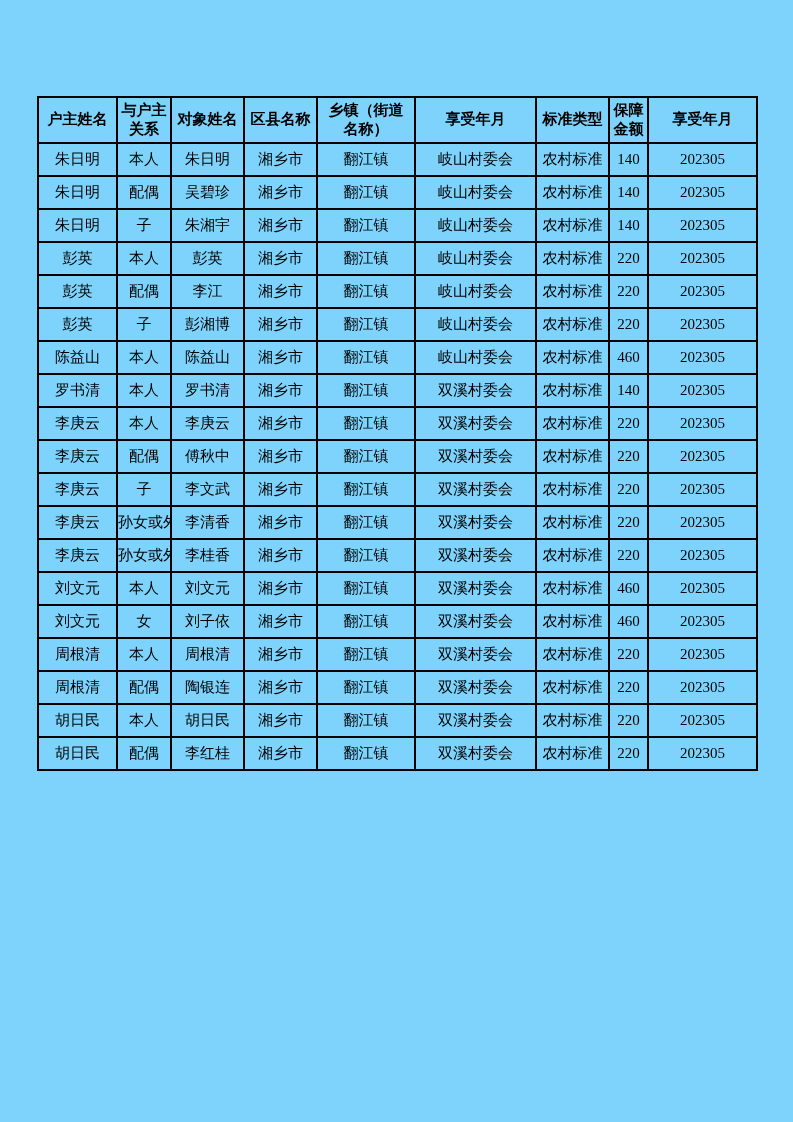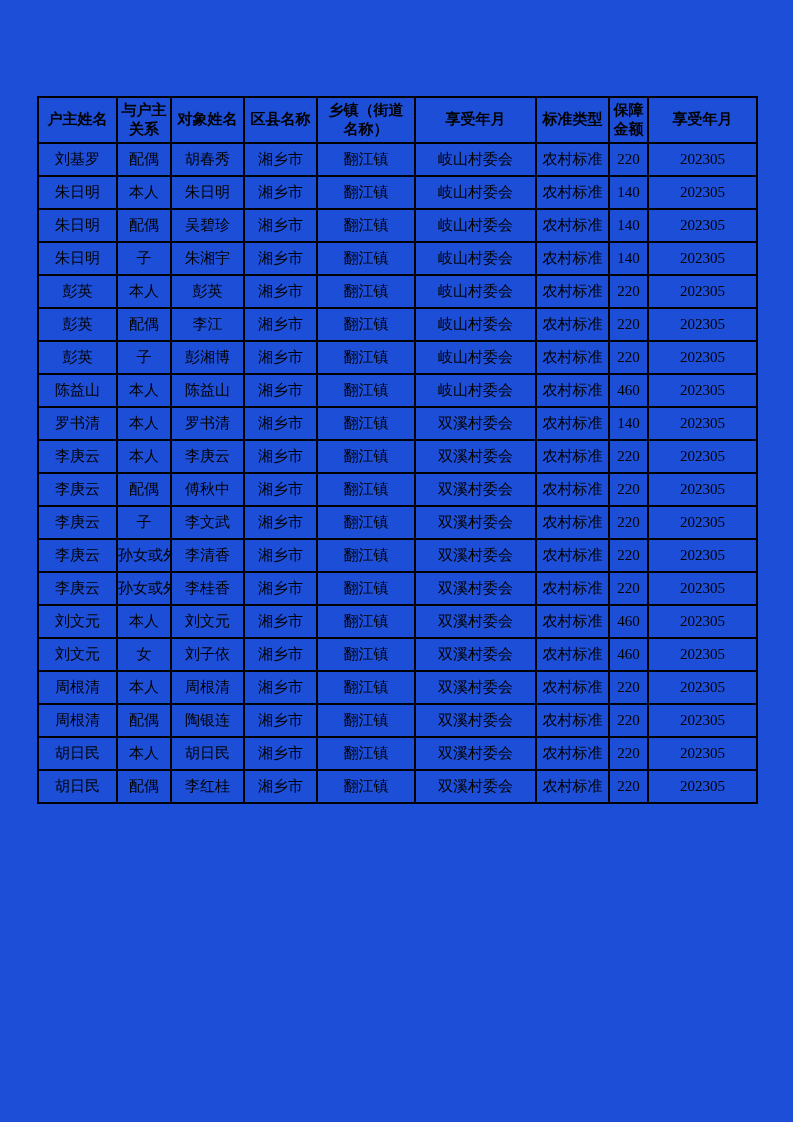--- a/index.html
+++ b/index.html
@@ -4,21 +4,21 @@
 <style>
   html, body {
     margin: 0;
     padding: 0;
     background: #ffffff;
   }
   .page {
     position: relative;
     width: 793px;
     height: 1122px;
-    background: #1d4ed8;
+    background: #7dd3fc;
     overflow: hidden;
     font-family: "Liberation Serif", "DejaVu Serif", serif;
     color: #000000;
   }
   table.benefit-table {
     position: absolute;
     left: 37px;
     top: 96px;
     width: 719px;
     border-collapse: collapse;
@@ -88,49 +88,20 @@
         <th>享受年月</th>
         <th>标准类型</th>
         <th>保障
 金额</th>
         <th>享受年月</th>
       </tr>
     </thead>
     <tbody>
         <tr>
           <td>
-            <div class="cellwrap">刘基罗</div>
-          </td>
-          <td>
-            <div class="cellwrap">配偶</div>
-          </td>
-          <td>
-            <div class="cellwrap">胡春秀</div>
-          </td>
-          <td>
-            <div class="cellwrap">湘乡市</div>
-          </td>
-          <td>
-            <div class="cellwrap">翻江镇</div>
-          </td>
-          <td>
-            <div class="cellwrap">岐山村委会</div>
-          </td>
-          <td>
-            <div class="cellwrap">农村标准</div>
-          </td>
-          <td>
-            <div class="cellwrap">220</div>
-          </td>
-          <td>
-            <div class="cellwrap">202305</div>
-          </td>
-        </tr>
-        <tr>
-          <td>
             <div class="cellwrap">朱日明</div>
           </td>
           <td>
             <div class="cellwrap">本人</div>
           </td>
           <td>
             <div class="cellwrap">朱日明</div>
           </td>
           <td>
             <div class="cellwrap">湘乡市</div>

